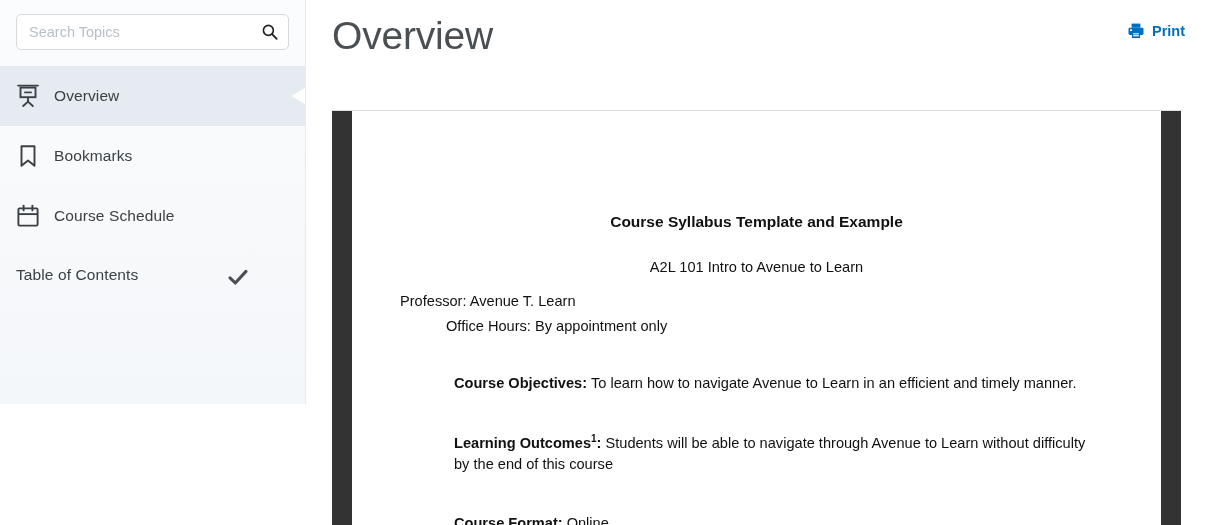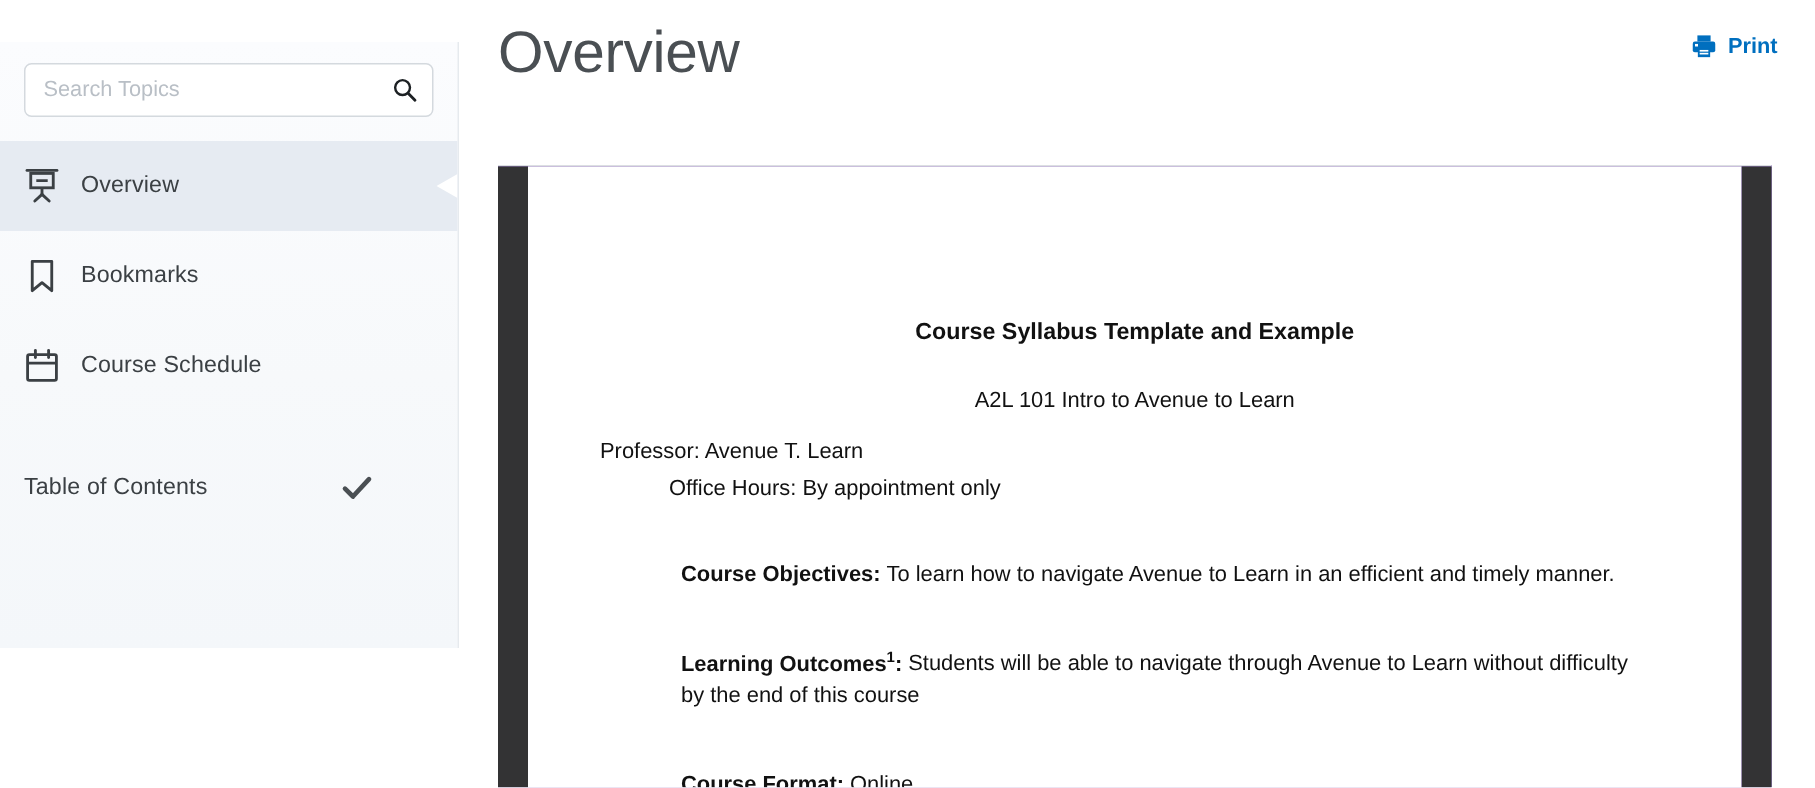--- a/index.html
+++ b/index.html
@@ -24,21 +24,20 @@
   
   #sidebar {
     position: relative;
     width: 306px;
     height: 404px;
     flex: 0 0 306px;
     background: linear-gradient(to bottom, #fbfcfe 0%, #f7f9fb 55%, #f4f7fa 100%);
     border-right: 1px solid #e6eaee;
     box-sizing: border-box;
     overflow: hidden;
-    margin-top: 28px;
   }
 
   .search-wrap {
     padding: 14px 16px 0 16px;
   }
   .search-box {
     position: relative;
     height: 36px;
     border: 1px solid #d4d9de;
     border-radius: 5px;
@@ -107,21 +106,20 @@
     height: 60px;
     display: block;
     line-height: 0;
   }
 
   .toc-list { margin-top: 20px; padding: 0 16px; }
   .toc-row {
     position: relative;
     height: 61px;
     display: flex;
-    align-items: center;
     justify-content: space-between;
     border-bottom: 1px solid #e4e8ed;
     cursor: pointer;
     gap: 12px;
   }
   .toc-row:last-child { border-bottom: 0; }
   .toc-row .t-label {
     font-size: 15.5px;
     color: #3b4044;
     letter-spacing: .1px;
@@ -175,21 +173,21 @@
     color: #006fbf;
   }
 
   
   .doc-viewer {
     position: absolute;
     left: 26px;
     top: 110px;
     width: 849px;
     height: 415px;
-    background: #4c1d95;
+    background: #f9a8d4;
     border-top: 1px solid #dcdfe2;
     box-sizing: border-box;
     display: flex;
   }
   .doc-rail {
     width: 20px;
     flex: 0 0 20px;
     background: #333334;
   }
   .doc-page {

